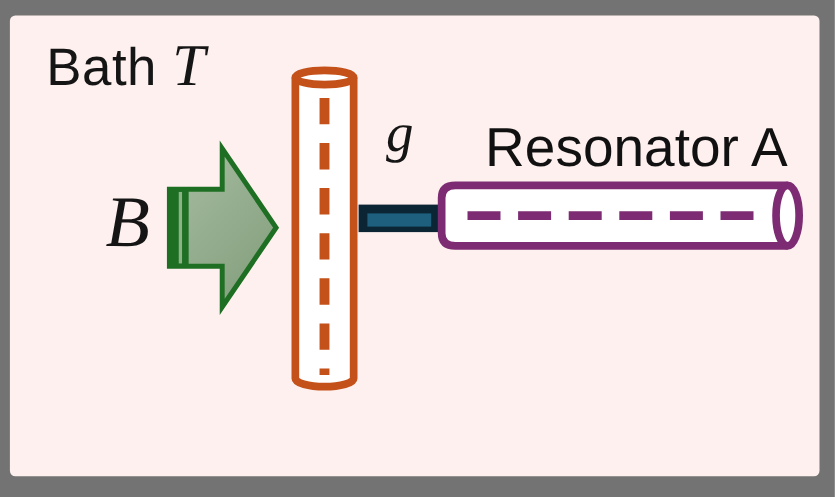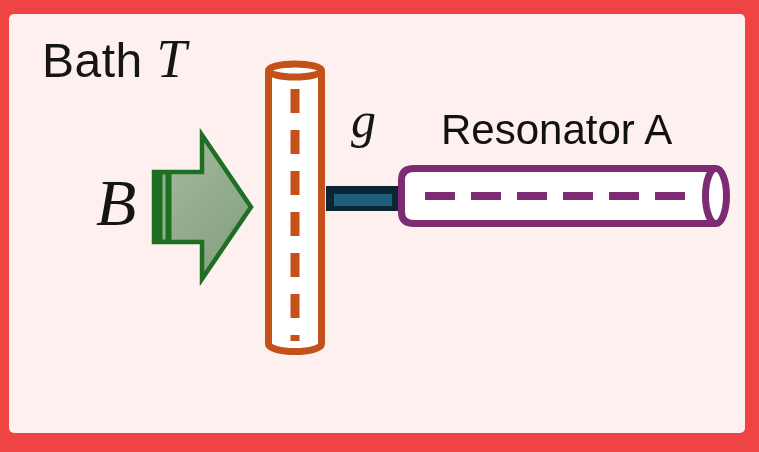--- a/index.html
+++ b/index.html
@@ -1,31 +1,31 @@
 <!DOCTYPE html>
 <html><head>
 <meta charset="utf-8">
 <style>
   html,body{margin:0;padding:0;background:#ffffff}
   .stage{
-    position:relative;width:759px;height:452px;background:#ef4444;
+    position:relative;width:759px;height:452px;background:#737373;
     font-family:"Liberation Sans",sans-serif;overflow:hidden;
   }
   .panel{
     position:absolute;left:9px;top:14px;width:736px;height:419px;
     background:#fdf0ee;border-radius:5px;
   }
   svg.art{position:absolute;left:0;top:0;display:block}
   .lbl{position:absolute;color:#151515;line-height:1;white-space:nowrap}
   .math{font-family:"Liberation Serif","DejaVu Serif",serif;font-style:italic}
   .bath{left:42px;top:32px;font-size:48px;letter-spacing:.5px}
   .bath .math{font-size:54px}
   .b-sym{left:96px;top:170px;font-size:66px}
   .g-sym{left:351px;top:95px;font-size:50px}
-  .res-label{font-size:42px;letter-spacing:0;color:#111}
+  .res-label{font-size:50px;letter-spacing:0;color:#111}
   .resA{left:441px;top:109px}
   .resB{left:201px;top:352px}
 </style>
 </head>
 <body>
 
 <div class="stage">
 
   <div class="panel"></div>
 

